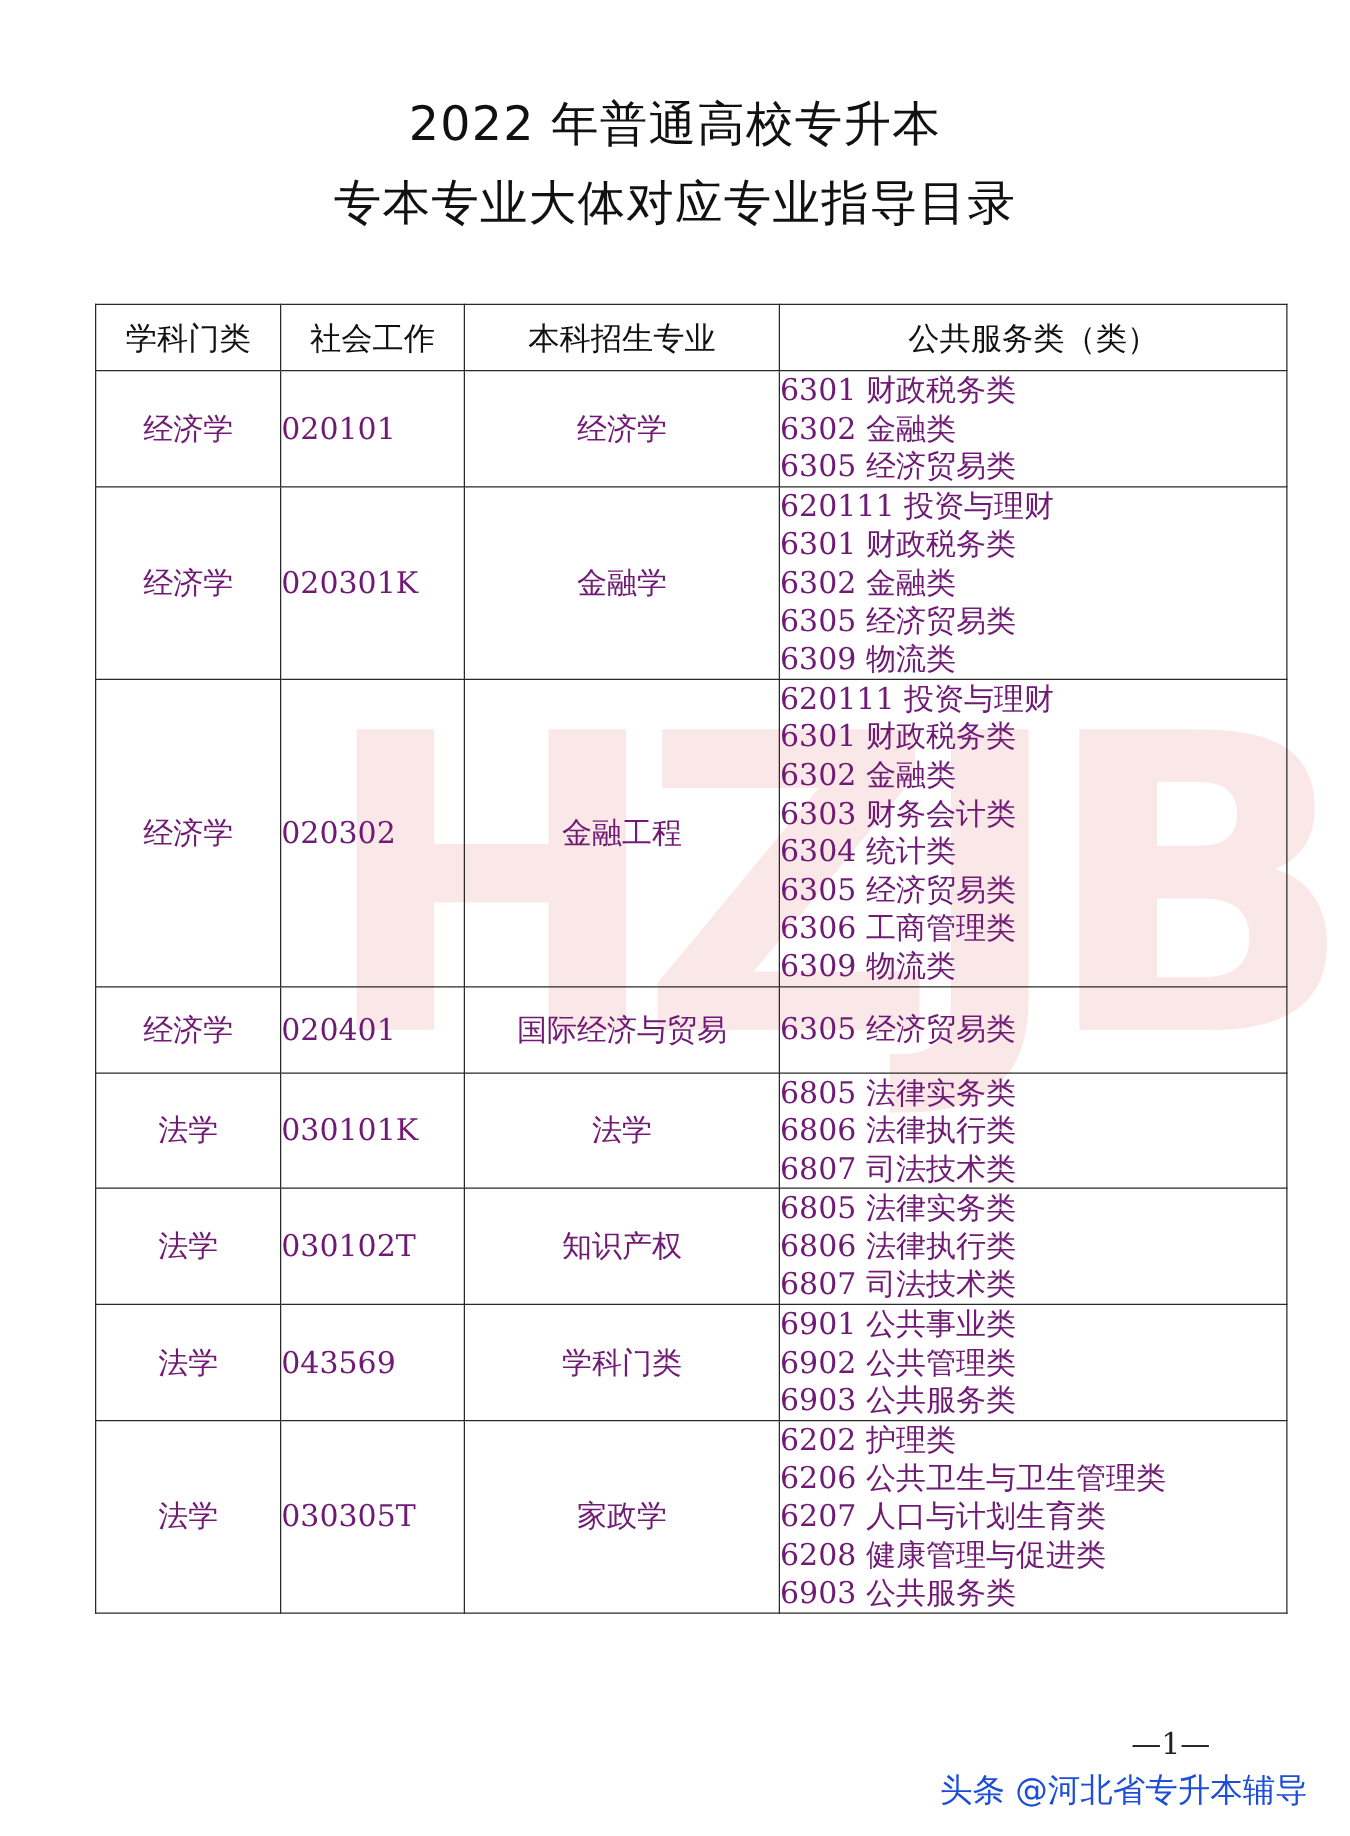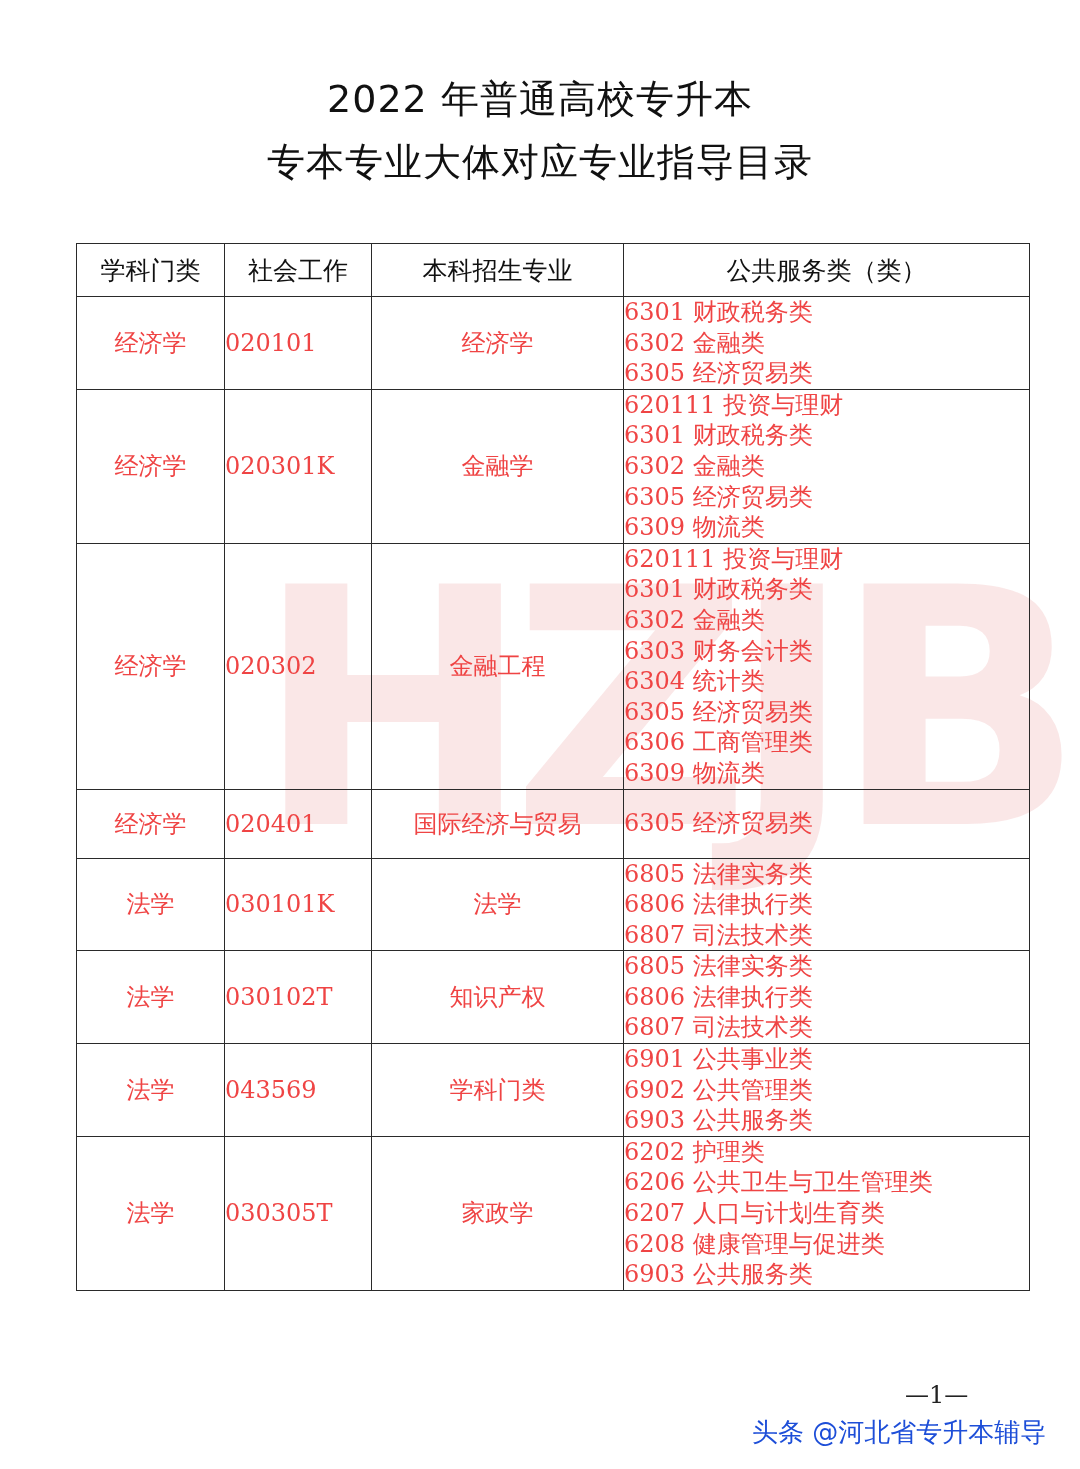--- a/index.html
+++ b/index.html
@@ -32,21 +32,21 @@
     border-collapse: collapse; z-index: 1; table-layout: fixed;
   }
   table.catalog th, table.catalog td {
     border: 1.5px solid #2a2a2a; padding: 0; vertical-align: middle;
   }
   table.catalog th {
     height: 52px; font-family: "DejaVu Sans", "Liberation Sans", sans-serif;
     font-weight: normal; font-size: 25px; color: #111; text-align: center;
   }
   col.c1 { width: 148px; } col.c2 { width: 147px; } col.c3 { width: 252px; } col.c4 { width: 406px; }
-  td { font-size: 24px; color: #ef4444; }
+  td { font-size: 24px; color: #701a75; }
   td.cat, td.major { text-align: center; }
   td.code { padding-left: 12px; text-align: left; }
   td.spec { padding-left: 10px; text-align: left; }
   .spec-line { display: block; height: 30.6px; line-height: 30.6px; white-space: nowrap; }
 
   .page-num {
     position: absolute; left: 905px; top: 1381px; font-size: 24px; color: #222;
     font-family: "DejaVu Serif", "Liberation Serif", serif;
   }
   .footer-credit {

